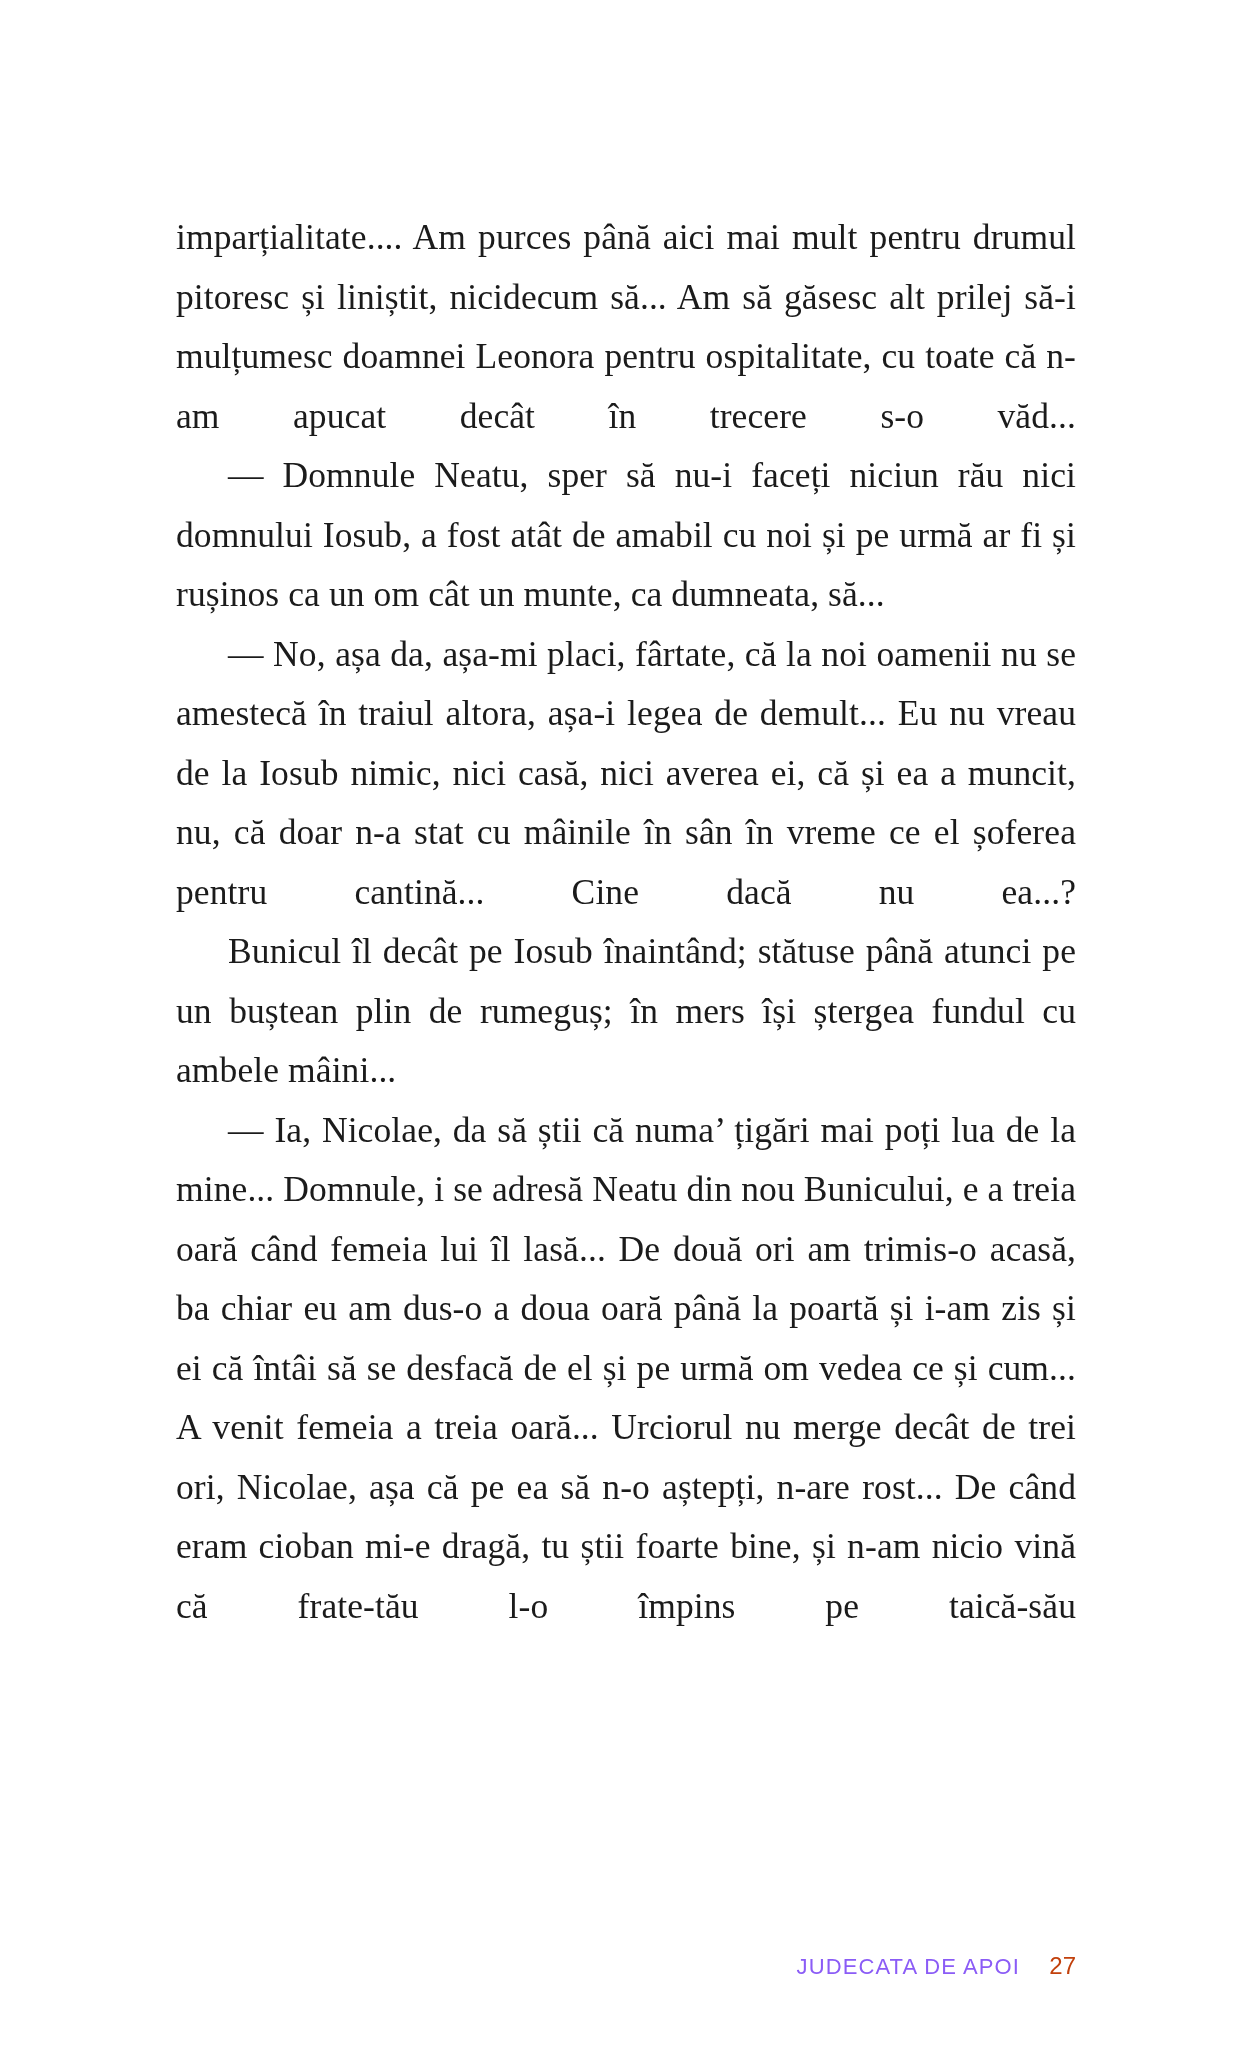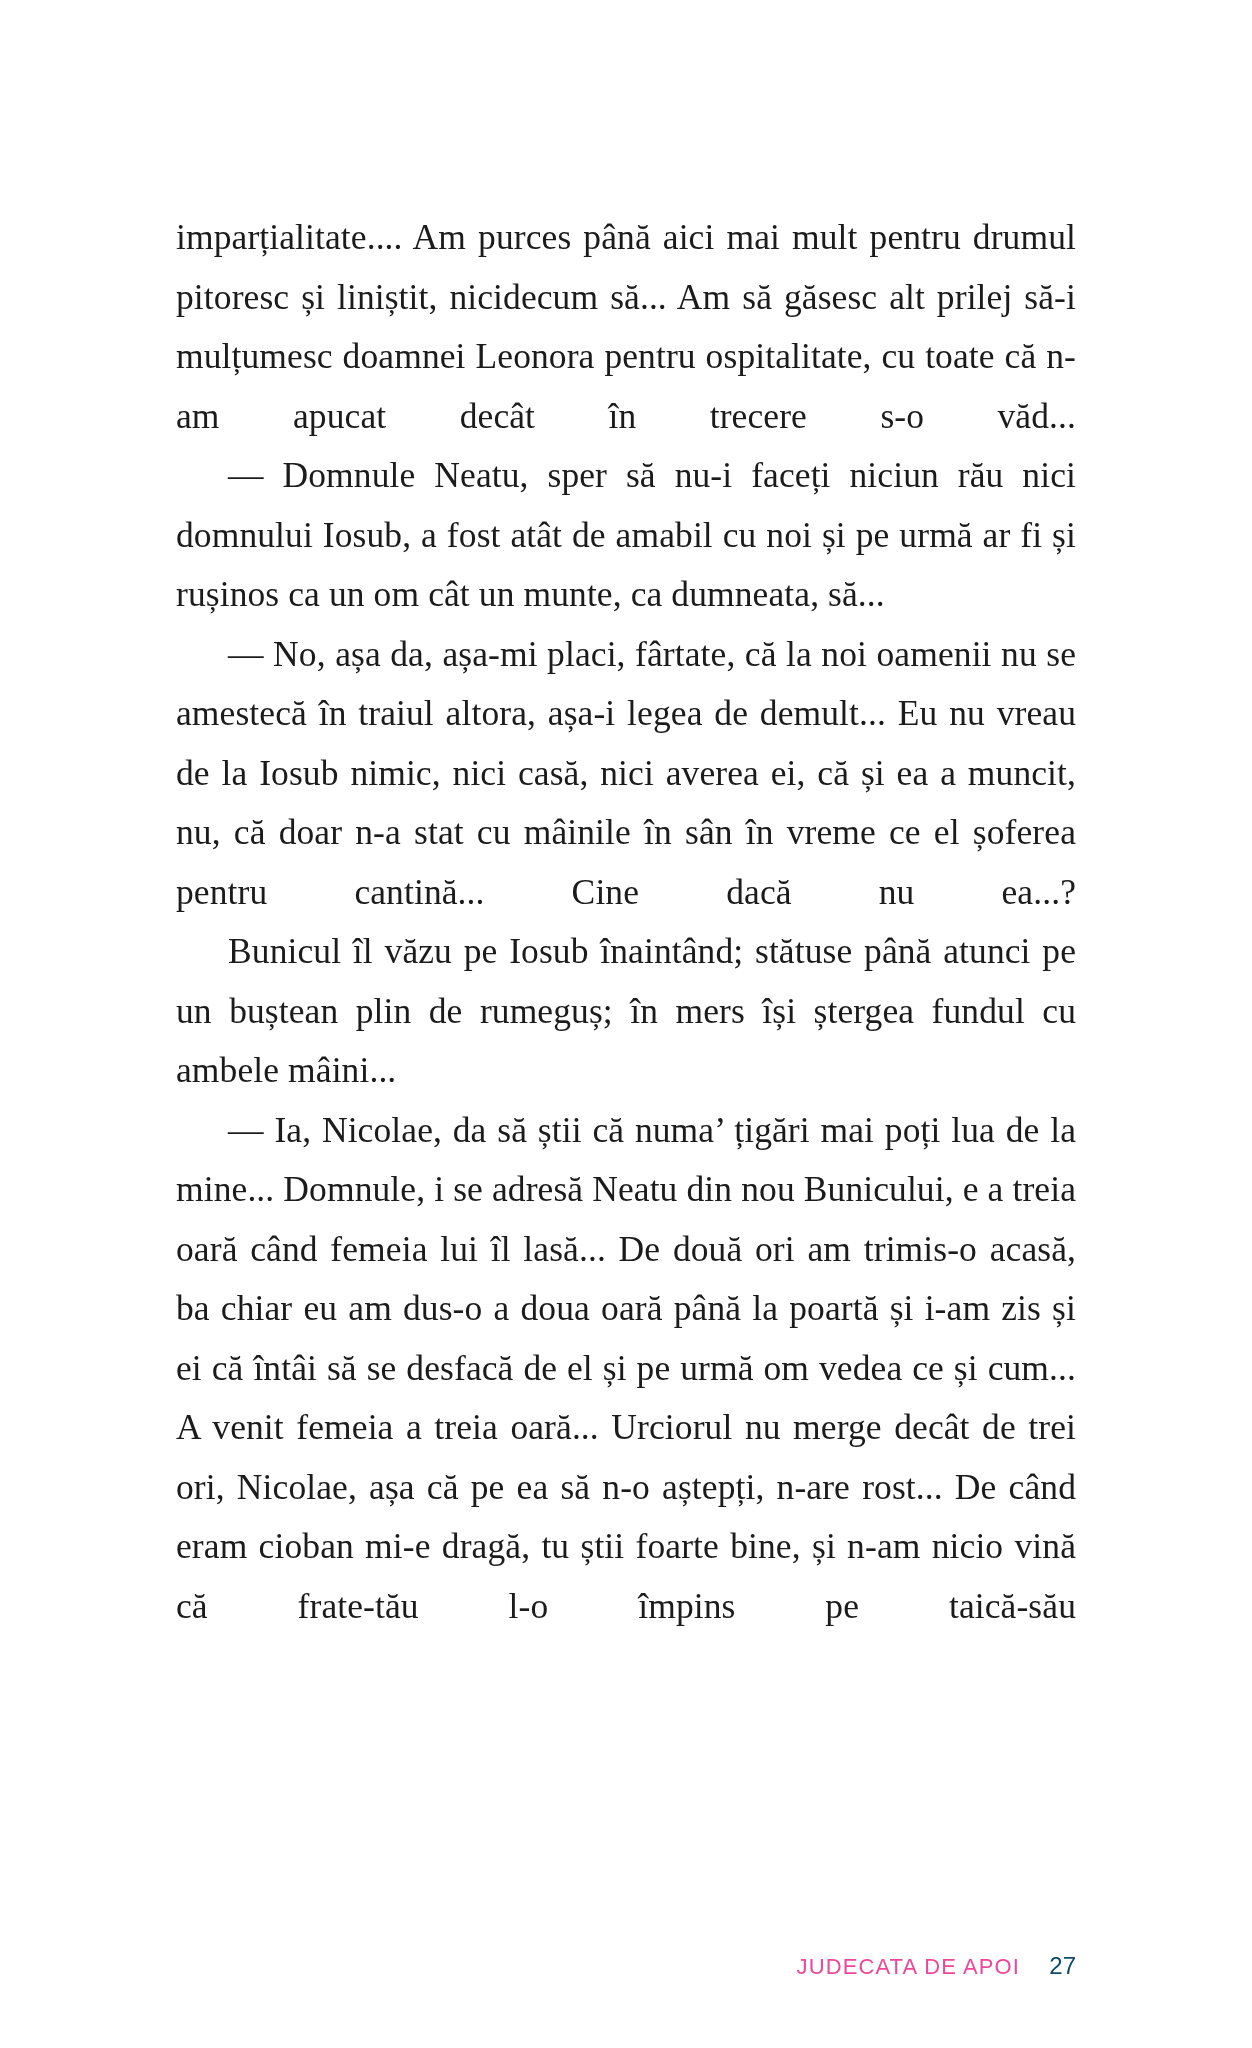--- a/index.html
+++ b/index.html
@@ -52,43 +52,43 @@
     width: 900px;
     display: flex;
     justify-content: flex-end;
     align-items: baseline;
     gap: 22px;
     font-family: "Liberation Sans", "DejaVu Sans", sans-serif;
   }
   .footer-title {
     font-size: 22px;
     letter-spacing: 1.1px;
-    color: #ec4899;
+    color: #8b5cf6;
     text-transform: none;
   }
   .footer-page {
     font-size: 24px;
-    color: #0c4a6e;
+    color: #c2410c;
     min-width: 34px;
     text-align: right;
   }
 </style>
 </head>
 <body>
 
 <div class="page">
 
   <div class="text-block">
     <p class="para stretch">imparțialitate.... Am purces până aici mai mult pentru drumul pitoresc și liniștit, nicidecum să... Am să găsesc alt prilej să-i mulțumesc doamnei Leonora pentru ospitalitate, cu toate că n-am apucat decât în trecere s-o văd...</p>
 
     <p class="para indent">— Domnule Neatu, sper să nu-i faceți niciun rău nici domnului Iosub, a fost atât de amabil cu noi și pe urmă ar fi și rușinos ca un om cât un munte, ca dumneata, să...</p>
 
     <p class="para indent stretch">— No, așa da, așa-mi placi, fârtate, că la noi oamenii nu se amestecă în traiul altora, așa-i legea de demult... Eu nu vreau de la Iosub nimic, nici casă, nici averea ei, că și ea a muncit, nu, că doar n-a stat cu mâinile în sân în vreme ce el șoferea pentru cantină... Cine dacă nu ea...?</p>
 
-    <p class="para indent">Bunicul îl văzu pe Iosub înaintând; stătuse până atunci pe un buștean plin de rumeguș; în mers își ștergea fundul cu ambele mâini...</p>
+    <p class="para indent">Bunicul îl decât pe Iosub înaintând; stătuse până atunci pe un buștean plin de rumeguș; în mers își ștergea fundul cu ambele mâini...</p>
 
 
     <p class="para indent stretch">— Ia, Nicolae, da să știi că numa’ țigări mai poți lua de la mine... Domnule, i se adresă Neatu din nou Bunicului, e a treia oară când femeia lui îl lasă... De două ori am trimis-o acasă, ba chiar eu am dus-o a doua oară până la poartă și i-am zis și ei că întâi să se desfacă de el și pe urmă om vedea ce și cum... A venit femeia a treia oară... Urciorul nu merge decât de trei ori, Nicolae, așa că pe ea să n-o aștepți, n-are rost... De când eram cioban mi-e dragă, tu știi foarte bine, și n-am nicio vină că frate-tău l-o împins pe taică-său</p>
   </div>
 
   <div class="footer">
     <span class="footer-title">JUDECATA DE APOI</span>
     <span class="footer-page">27</span>
   </div>
 

